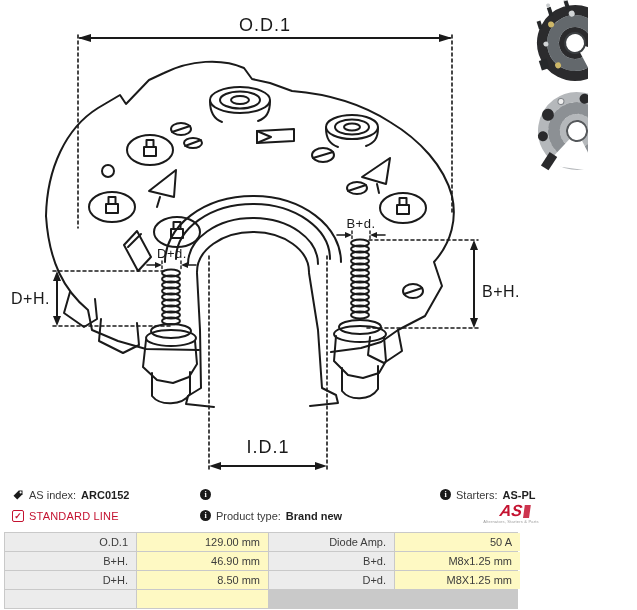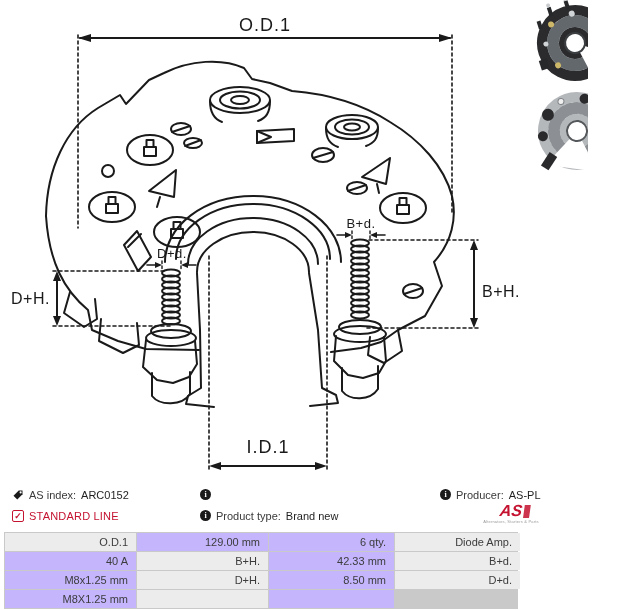--- a/index.html
+++ b/index.html
@@ -6,41 +6,41 @@
   .stage{position:relative;width:588px;height:610px;background:#fff;overflow:hidden;
          font-family:"Liberation Sans", sans-serif;color:#3a3a3a;}
   svg text{font-family:"Liberation Sans", sans-serif;fill:#1a1a1a;}
   .lbl-big{font-size:18px;letter-spacing:1px;}
   .lbl-mid{font-size:16px;letter-spacing:.5px;}
   .lbl-sml{font-size:13px;letter-spacing:.5px;}
 
   
   .info-col{position:absolute;font-size:11px;}
   .info-line{height:21px;display:flex;align-items:center;gap:5px;white-space:nowrap;}
-  .b{font-weight:normal;color:#1f1f1f;}
+  .b{font-weight:bold;color:#1f1f1f;}
   .red{color:var(--accent-red,#c41230);font-weight:normal;letter-spacing:.2px;}
   .ico-info{display:inline-flex;width:11px;height:11px;border-radius:50%;background:#1a1a1a;
             color:#fff;font-size:8px;font-weight:bold;align-items:center;justify-content:center;
             font-family:"Liberation Serif",serif;flex:none;}
   .ico-check{display:inline-flex;width:10px;height:10px;border:1.6px solid var(--accent-red,#c41230);
              border-radius:2px;color:var(--accent-red,#c41230);font-size:9px;font-weight:bold;
              align-items:center;justify-content:center;flex:none;}
   .logo{position:absolute;left:41px;top:20px;width:60px;text-align:center;}
   .logo-mark{display:inline-block;font-style:italic;font-weight:bold;font-size:16px;
              color:var(--accent-red,#c41230);transform:skewX(-8deg);line-height:14px;position:relative;}
   .logo-mark:after{content:"";position:absolute;right:-8px;top:1px;width:6px;height:13px;
              background:var(--accent-red,#c41230);opacity:.85;}
   .logo-caption{font-size:4px;color:#9a9a9a;margin-top:1px;letter-spacing:.2px;}
 
   
   .spec-table{position:absolute;left:4px;top:532px;width:512px;display:grid;
               grid-template-columns:131px 131px 125px 125px;gap:1px;background:#c9c9c9;
               border:1px solid #c9c9c9;font-size:11px;}
   .cell{height:18px;display:flex;align-items:center;justify-content:flex-end;
-        padding-right:8px;box-sizing:border-box;background:#c4b5fd;color:#3c3c3c;}
+        padding-right:8px;box-sizing:border-box;background:#fef9c3;color:#3c3c3c;}
   .cell.lbl{background:#ececec;}
 </style>
 </head>
 <body>
 
 <div class="stage">
 
   <svg width="637" height="485" viewBox="0 0 637 485" fill="none" stroke="#1a1a1a" stroke-width="2" stroke-linejoin="round" stroke-linecap="round">
 
     <g>
@@ -262,39 +262,38 @@
     <div class="info-line">
       <span class="ico-info">i</span>
       <span>Product type:</span>
       <span class="b">Brand new</span>
     </div>
   </div>
 
   <div class="info-col" style="left:440px;top:484px;width:170px;">
     <div class="info-line">
       <span class="ico-info">i</span>
-      <span>Producer:</span>
+      <span>Starters:</span>
       <span class="b">AS-PL</span>
     </div>
     <div class="logo">
       <span class="logo-mark">AS</span>
       <div class="logo-caption">Alternators, Starters &amp; Parts</div>
     </div>
   </div>
 
   
   <div class="spec-table">
     <div class="cell lbl">O.D.1</div>
     <div class="cell">129.00 mm</div>
-    <div class="cell">6 qty.</div>
 
     <div class="cell lbl">Diode Amp.</div>
-    <div class="cell">40 A</div>
+    <div class="cell">50 A</div>
     <div class="cell lbl">B+H.</div>
-    <div class="cell">42.33 mm</div>
+    <div class="cell">46.90 mm</div>
 
     <div class="cell lbl">B+d.</div>
     <div class="cell">M8x1.25 mm</div>
     <div class="cell lbl">D+H.</div>
     <div class="cell">8.50 mm</div>
 
     <div class="cell lbl">D+d.</div>
     <div class="cell">M8X1.25 mm</div>
     <div class="cell lbl"></div>
     <div class="cell"></div>

